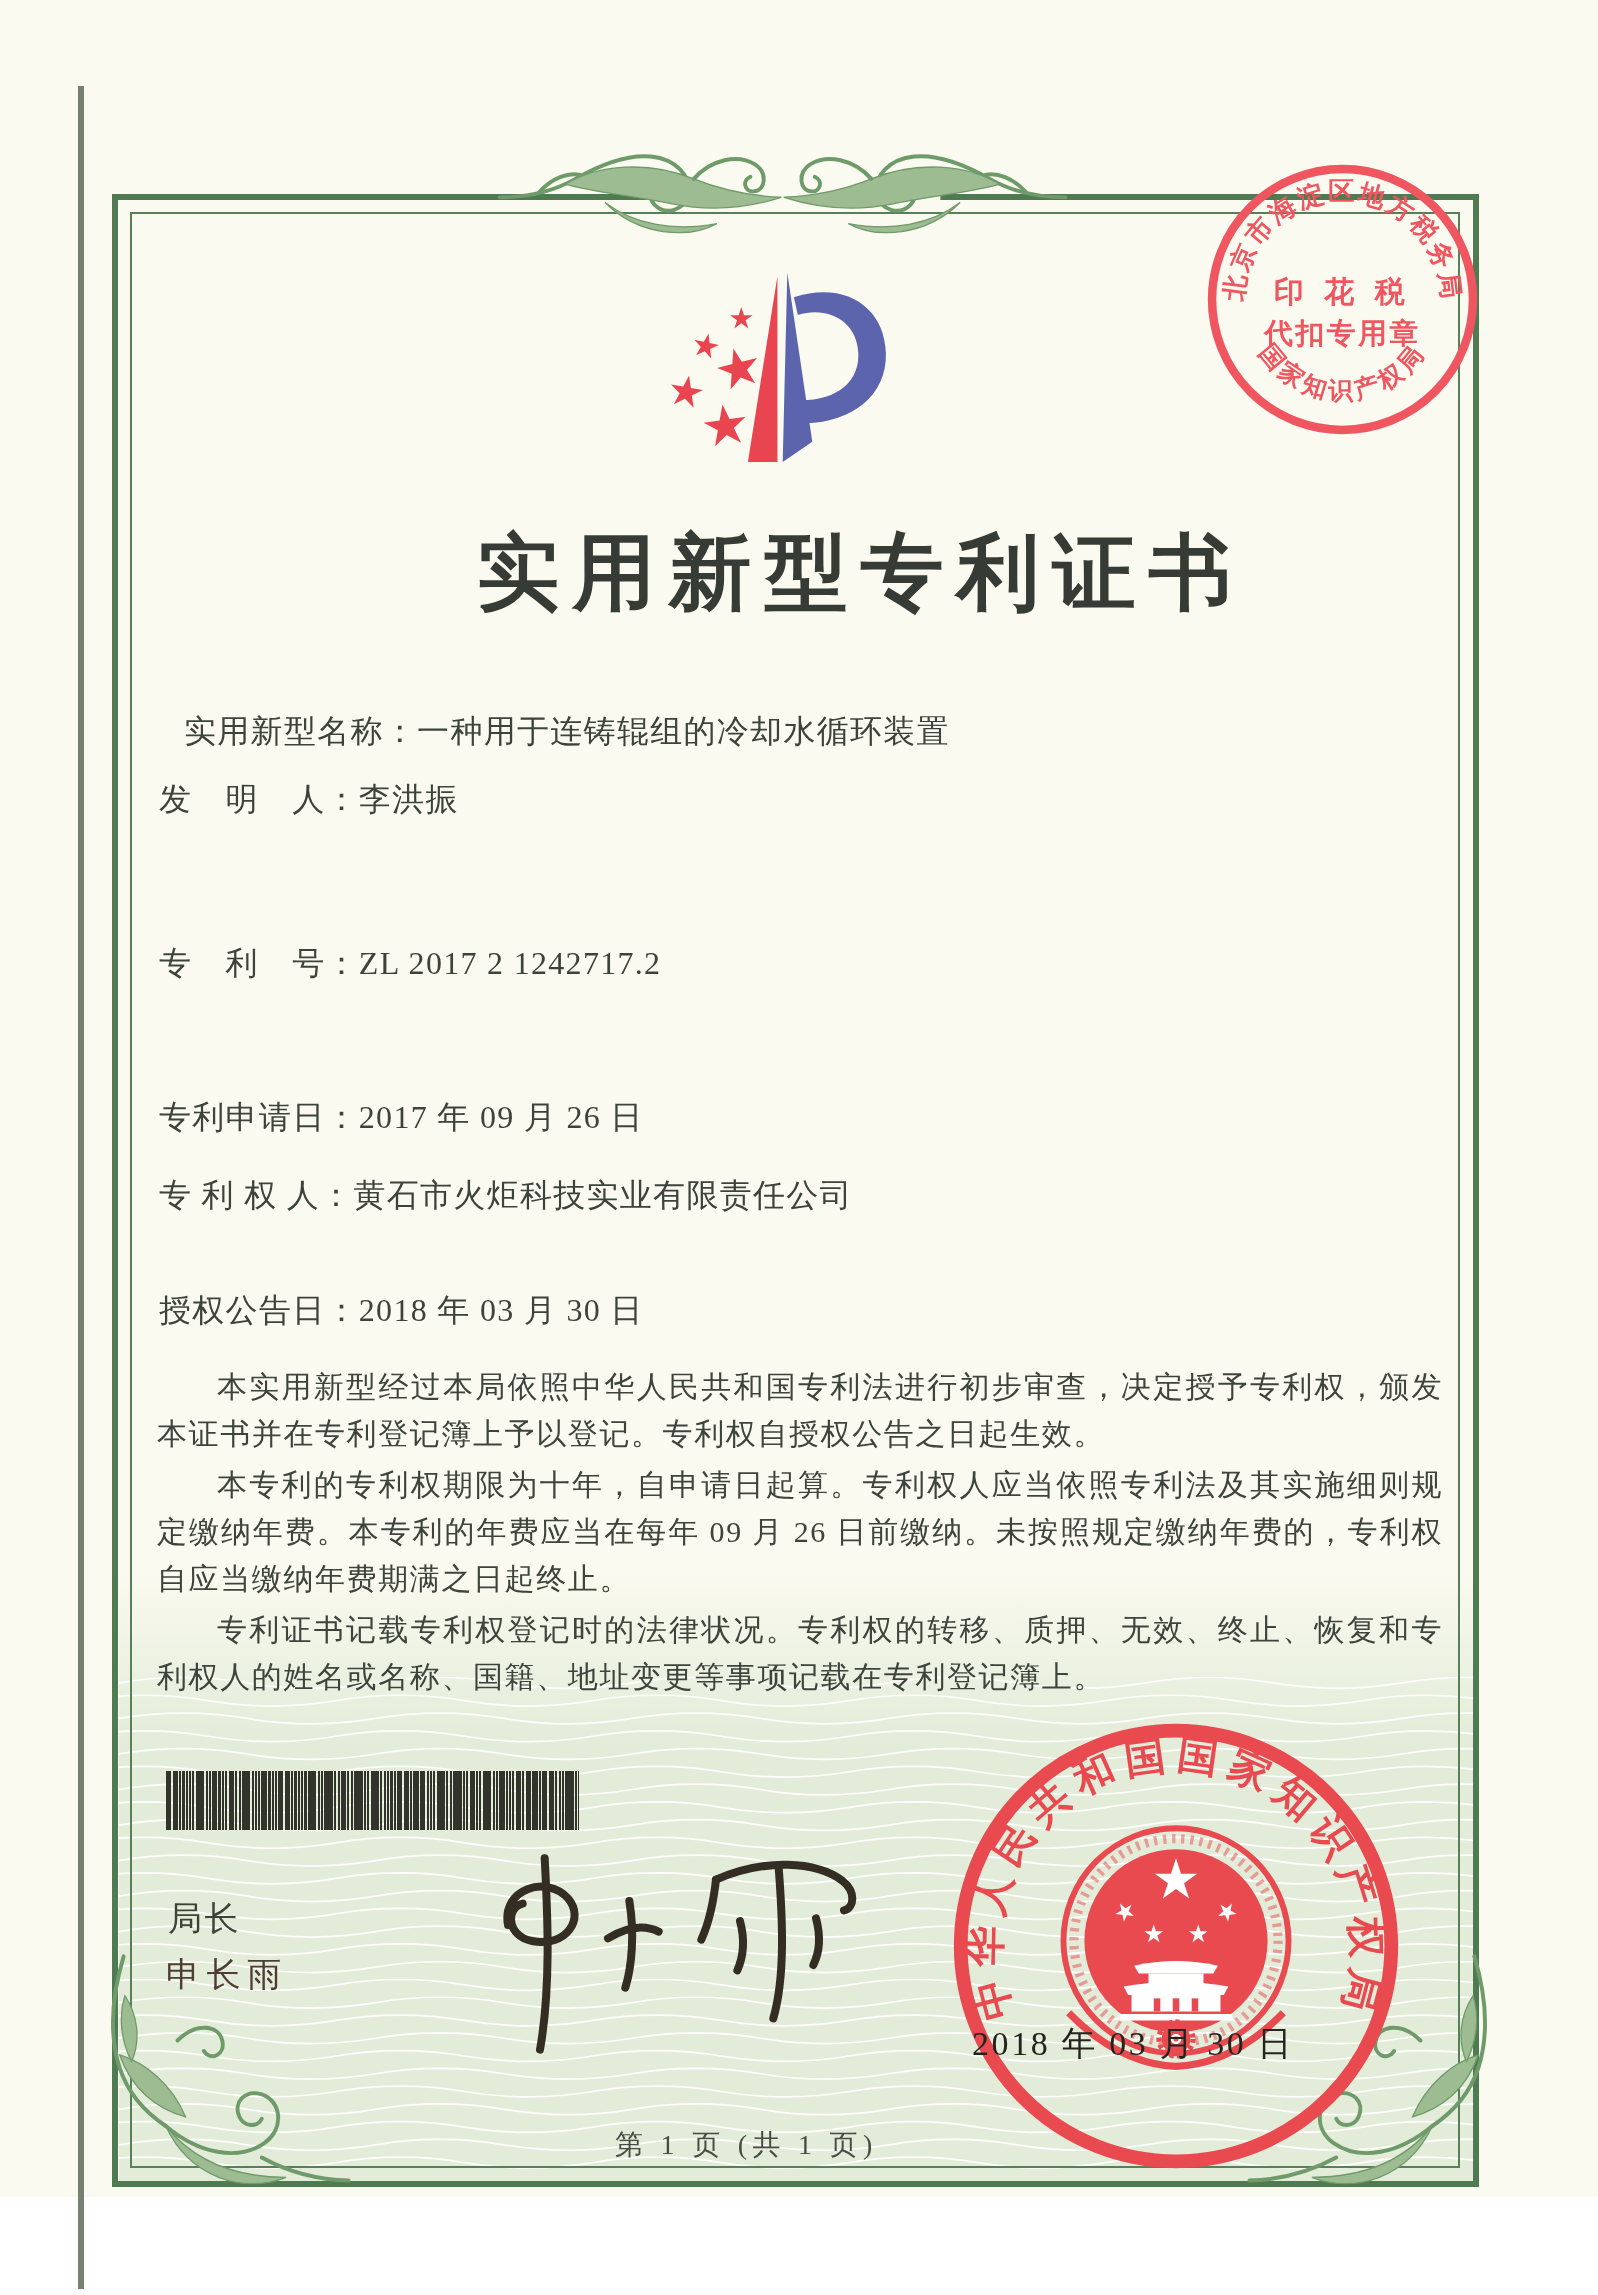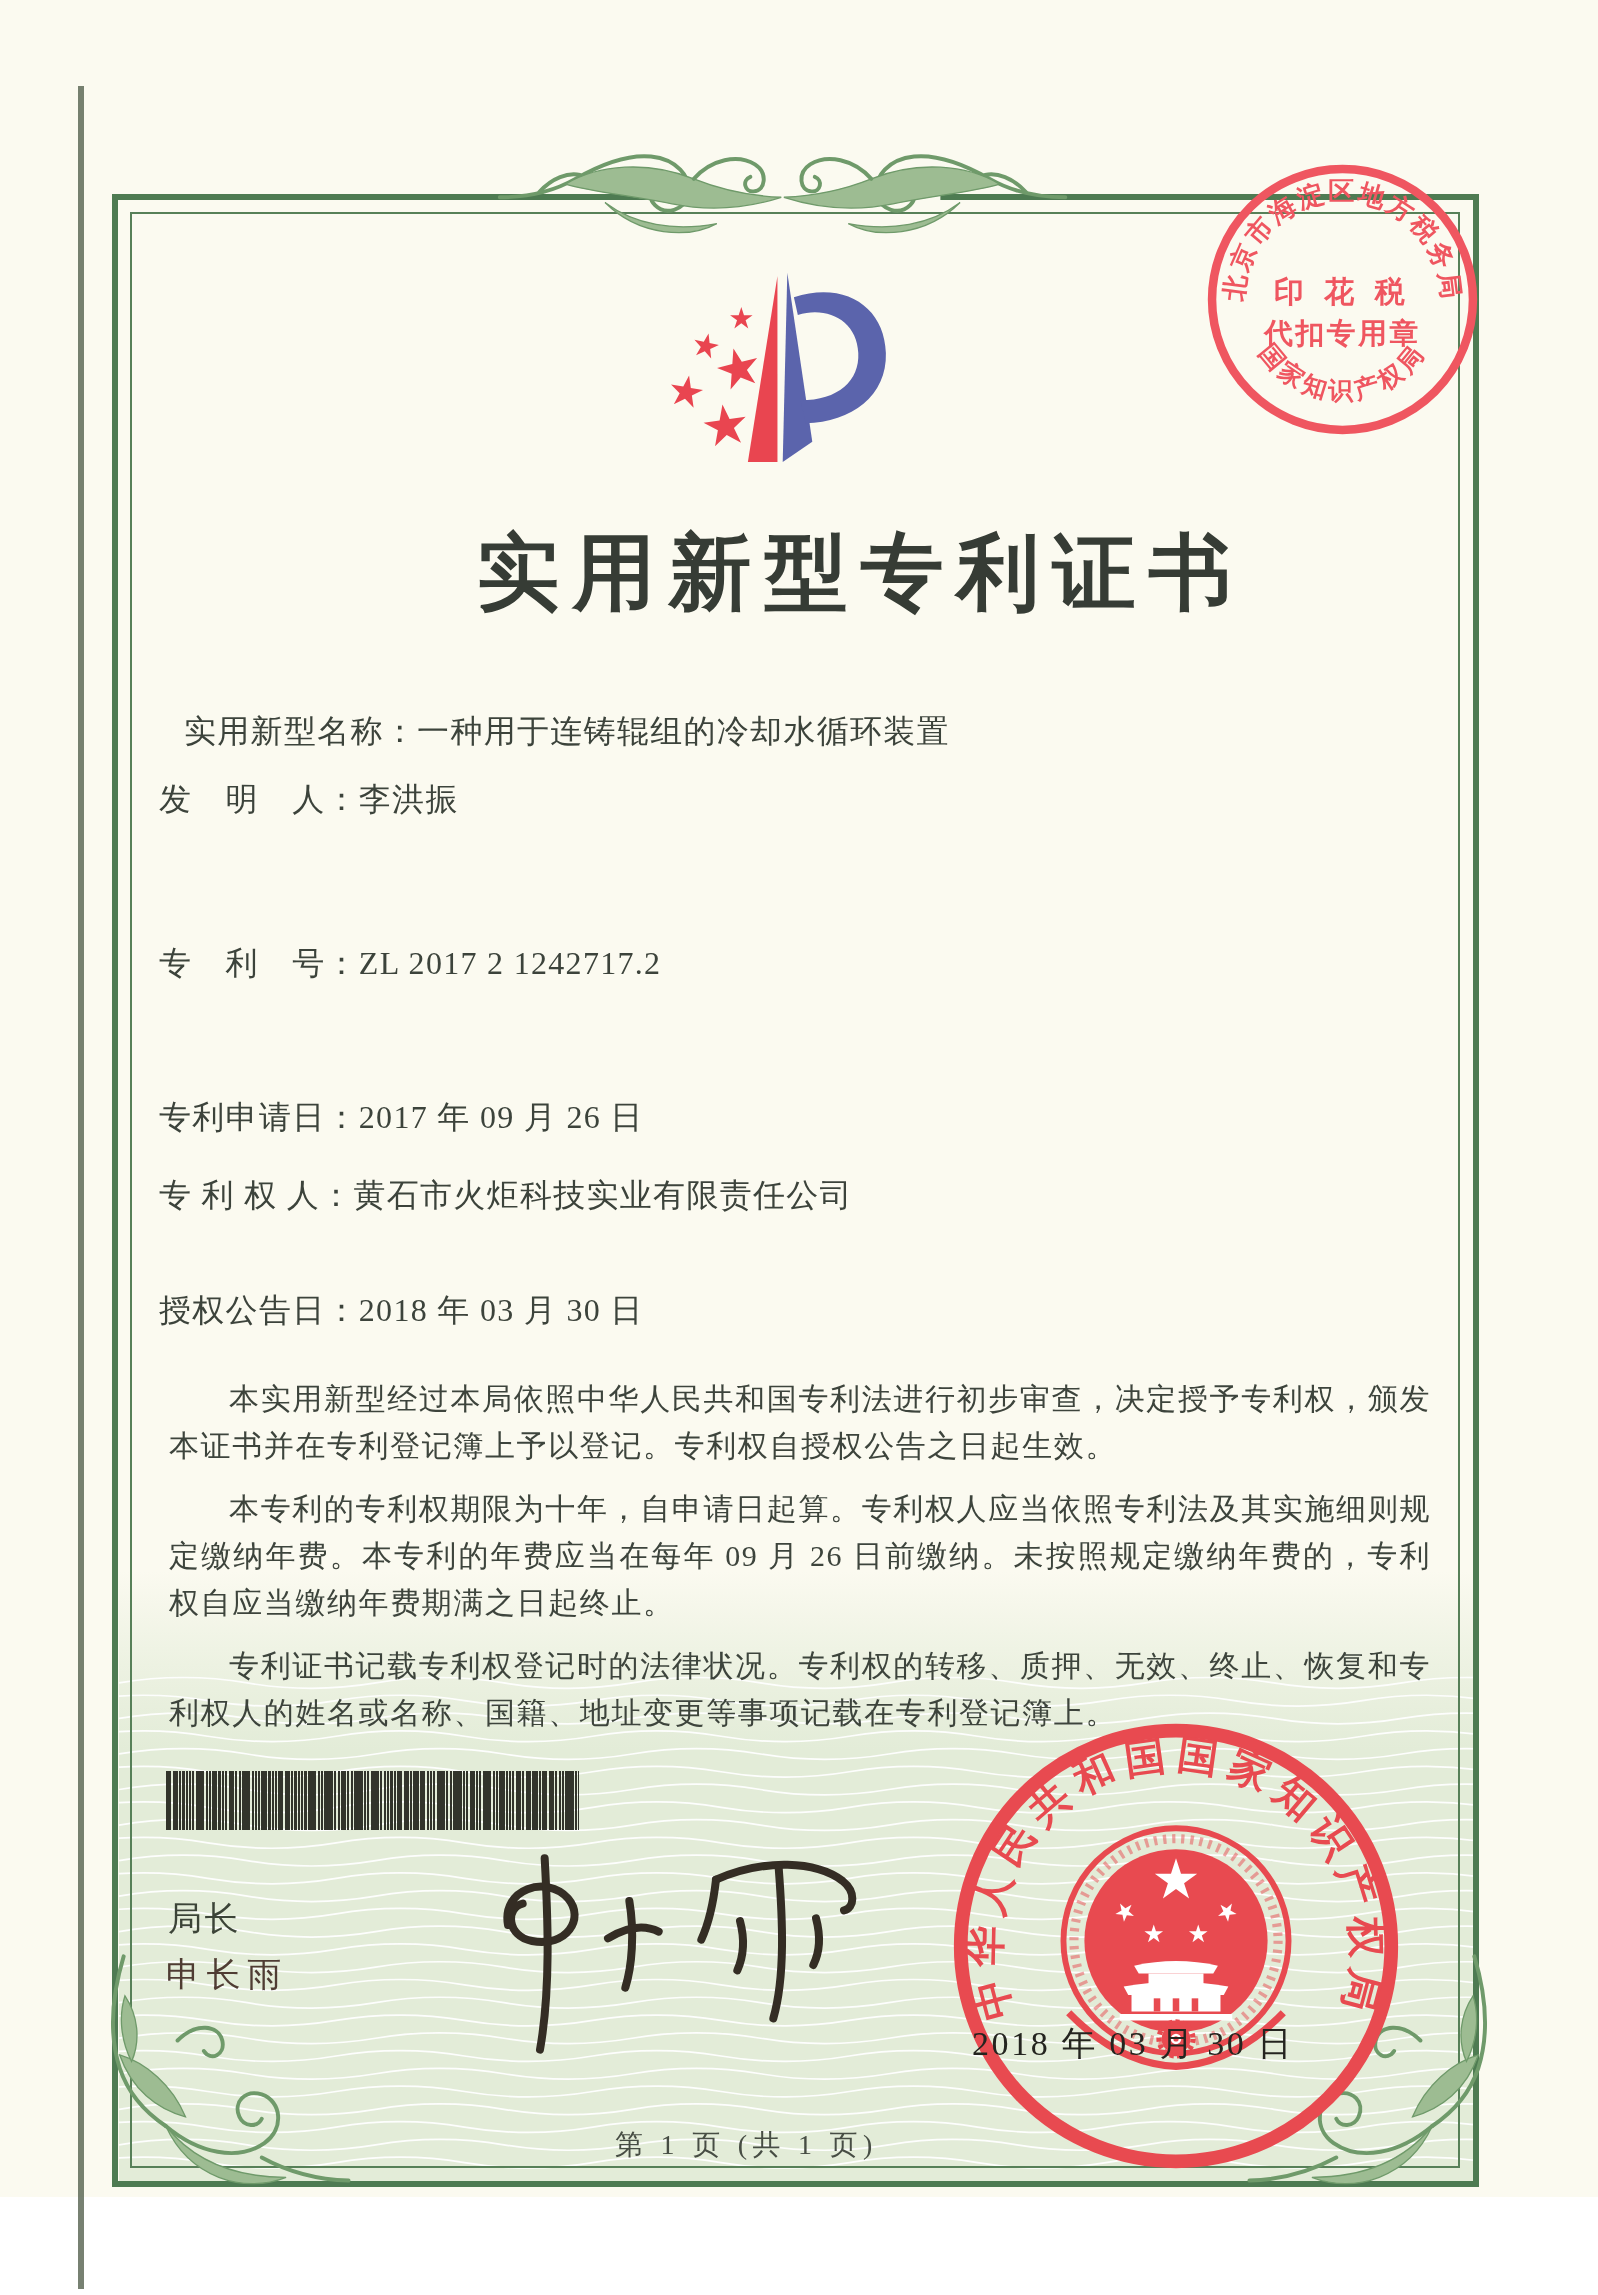--- a/index.html
+++ b/index.html
@@ -28,21 +28,21 @@
   
   #cert-no{left:130px;top:263px;font-size:33px;letter-spacing:4px;color:#444b42;z-index:4;}
   #page-title{left:112px;top:518px;width:1497px;text-align:center;font-size:83px;font-weight:600;
     letter-spacing:13px;color:#363c35;z-index:4;}
   .field{left:159px;font-size:32px;letter-spacing:1.3px;color:#3c433b;z-index:4;white-space:nowrap;}
   #field-0{top:710px;margin-left:25px;} #field-1{top:778px;} #field-2{top:942px;}
   #field-3{top:1060px;margin-top:36px;} #field-4{top:1174px;} #field-5{top:1289px;}
 
   #paragraphs{left:153px;top:1359px;width:1294px;font-size:30px;line-height:47px;letter-spacing:1.6px;
     color:#3d443c;text-align:justify;z-index:4;}
-  #paragraphs p{margin:16px;text-indent:2em;font-family:Liberation Serif, serif;}
+  #paragraphs p{margin:4px;text-indent:2em;font-family:Liberation Serif, serif;}
 
   #barcode{left:166px;top:1771px;width:413px;height:59px;z-index:4;
     background-image:
       repeating-linear-gradient(90deg,#32342b 0 2px,transparent 2px 3.3px),
       repeating-linear-gradient(90deg,#32342b 0 1.3px,transparent 1.3px 8.6px),
       repeating-linear-gradient(90deg,#32342b 0 3.3px,transparent 3.3px 16px);}
 
   #director-label{left:168px;top:1896px;font-size:34px;letter-spacing:2.6px;color:#3c4438;z-index:4;}
   #director-name{left:166px;top:1952px;font-size:34px;letter-spacing:6.6px;color:#4f3c33;z-index:4;}
 

